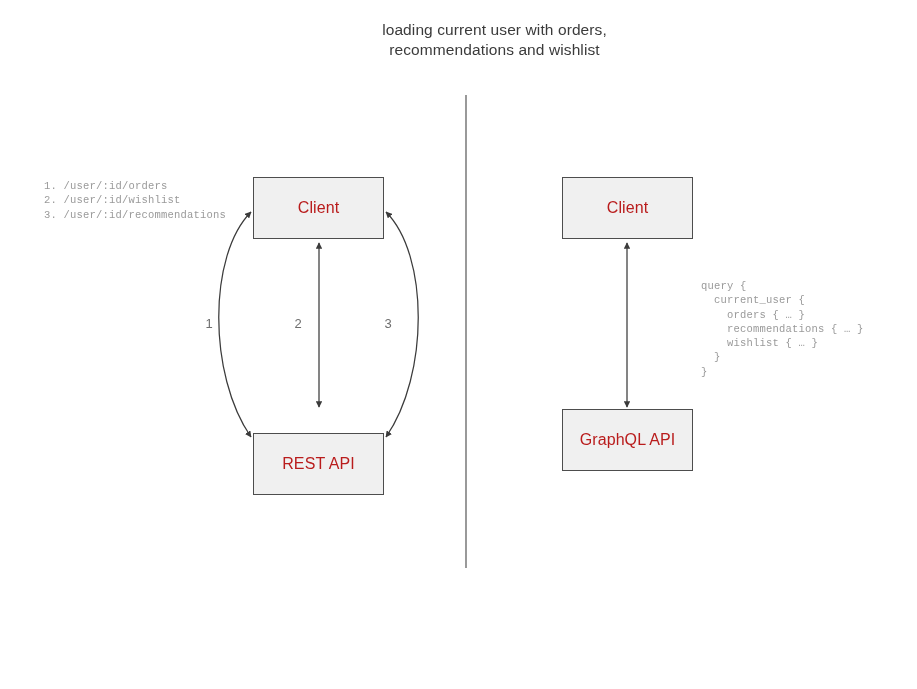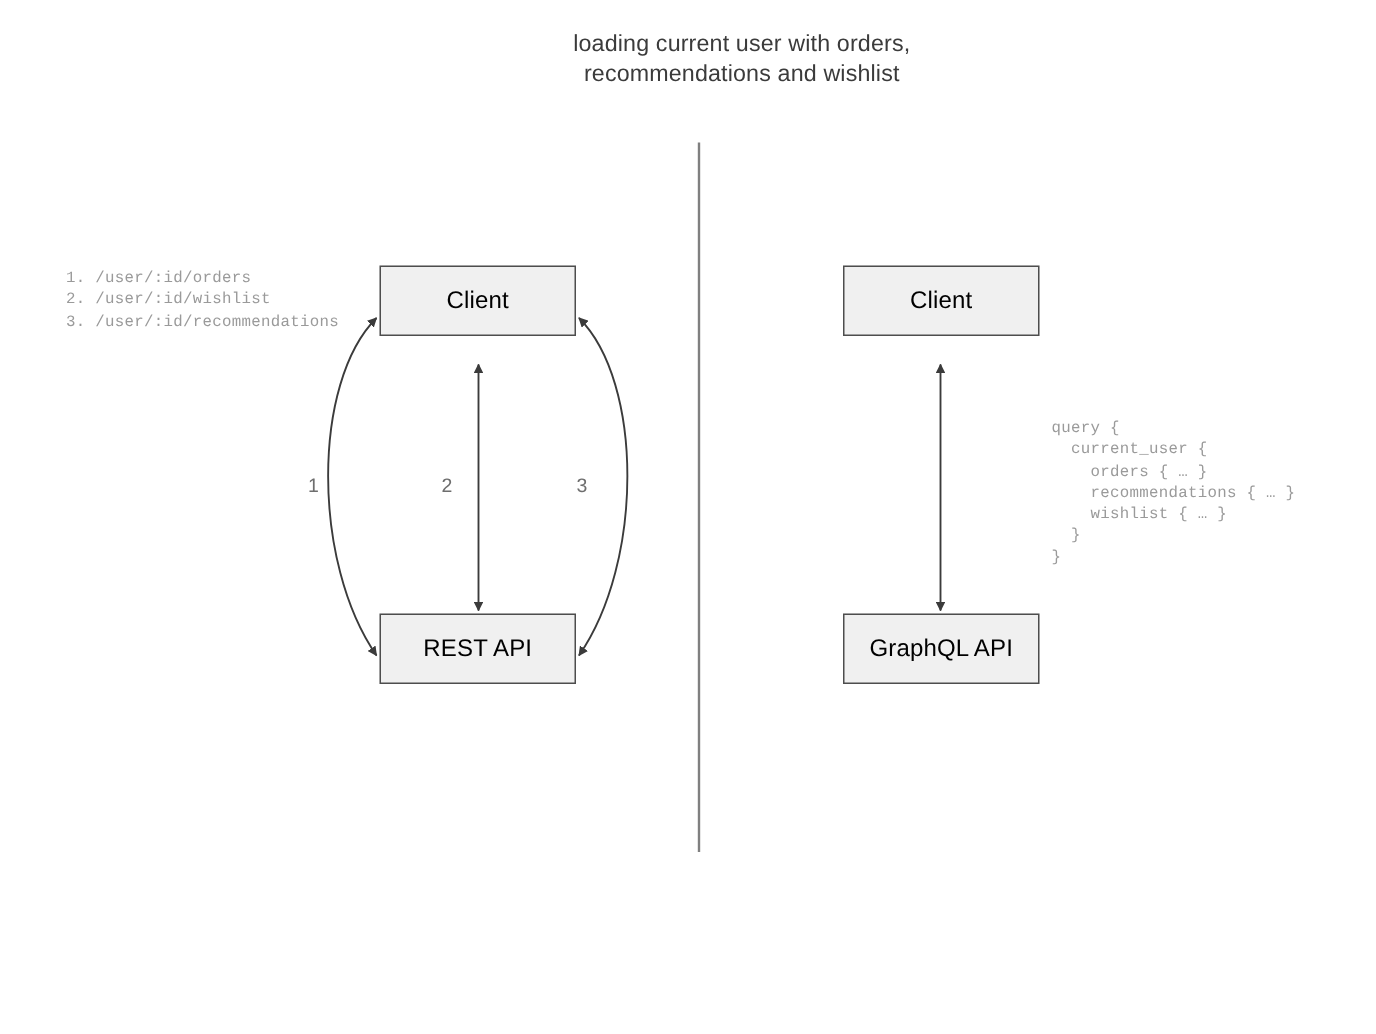--- a/index.html
+++ b/index.html
@@ -39,33 +39,33 @@
     text-align: center;
     font-size: 15.5px;
     line-height: 20px;
     color: #3b3b3b;
     letter-spacing: 0.1px;
     white-space: pre-line;
   }
   .node-box {
     position: absolute;
     width: 131px;
-    height: 47px;
+    height: 62px;
     background: #f0f0f0;
     border: 1.4px solid #4d4d4d;
     box-sizing: border-box;
     display: flex;
     align-items: center;
     justify-content: center;
     font-size: 16px;
-    color: #000000;
+    color: #b91c1c;
     letter-spacing: 0.1px;
   }
   #box-client-rest  { left: 217px; top: 177px; }
-  #box-rest-api     { left: 217px; top: 409px; }
+  #box-rest-api     { left: 217px; top: 433px; }
   #box-client-gql   { left: 526px; top: 177px; }
   #box-graphql-api  { left: 526px; top: 409px; align-items: center; }
 
   .edge-label {
     position: absolute;
     font-size: 13px;
     color: #6e6e6e;
     text-align: center;
     width: 20px;
   }

